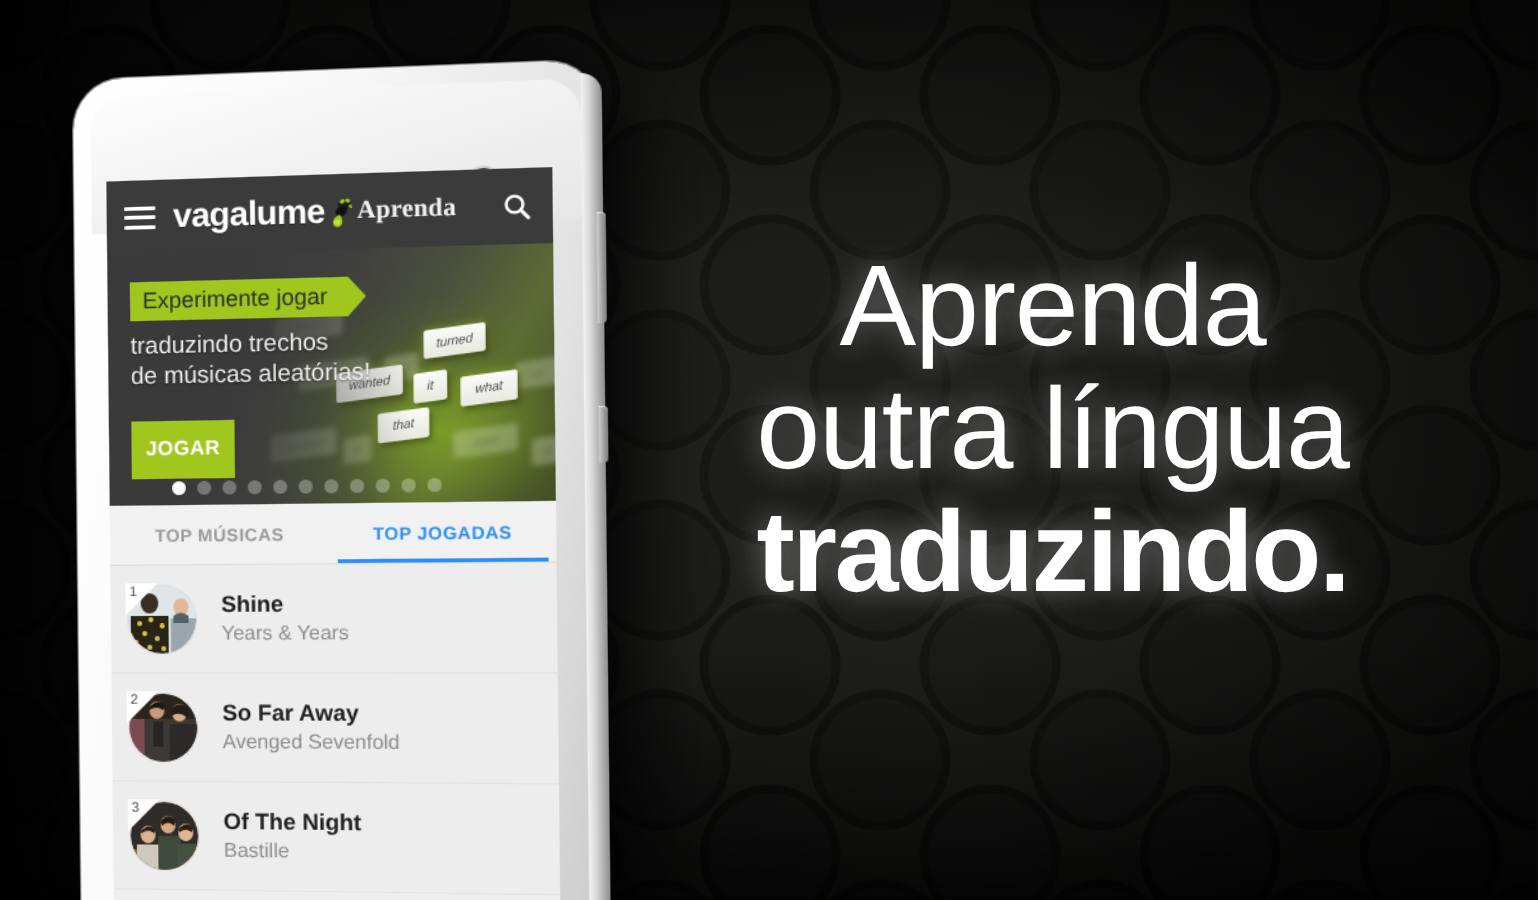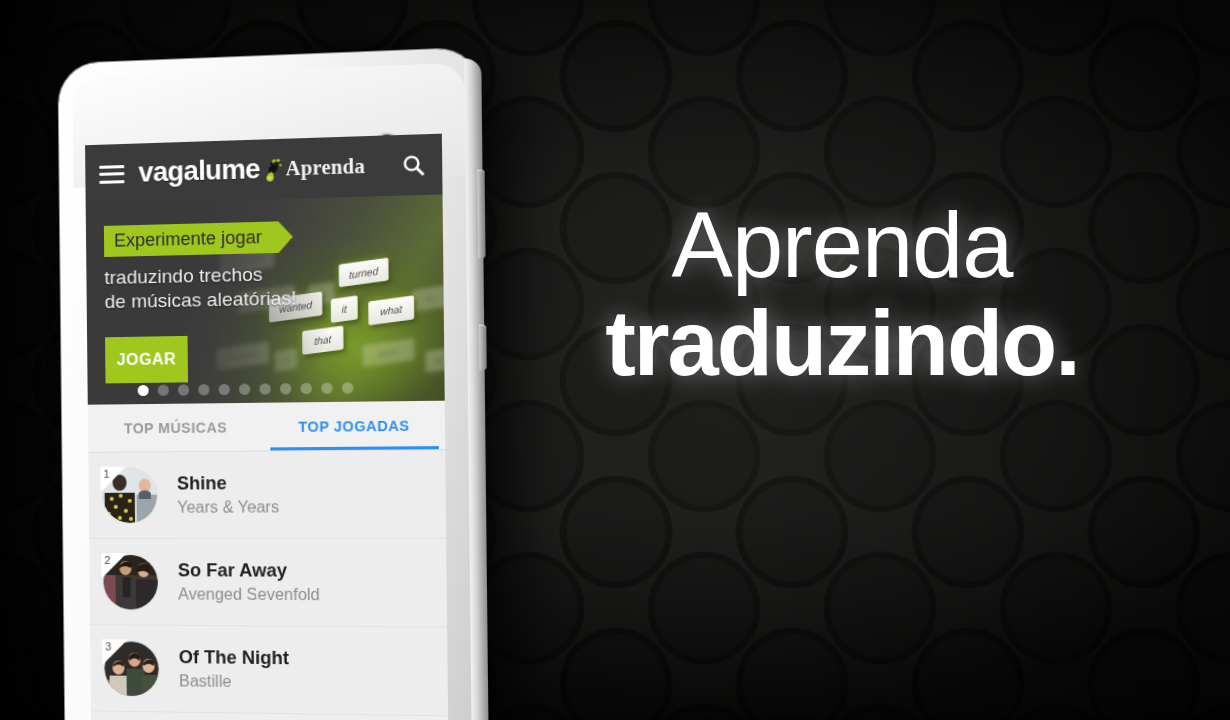--- a/index.html
+++ b/index.html
@@ -224,20 +224,21 @@
 
 <div id="stage">
 
   <div class="hex-layer"></div>
   <div class="hex-layer2"></div>
   <div class="hex-edges"></div>
   <div class="vignette"></div>
 
   <div id="headline">
     <span class="hl-line hl-light">Aprenda</span>
+    <span class="hl-line hl-light">outra língua</span>
     <span class="hl-line hl-bold">traduzindo.</span>
   </div>
 
   <div id="phone">
     <div class="phone-body"></div>
     <div class="phone-edge"></div>
     <div class="side-btn volume"></div>
     <div class="side-btn power"></div>
     <div class="bezel-top"></div>
     <div class="sensor"></div>

